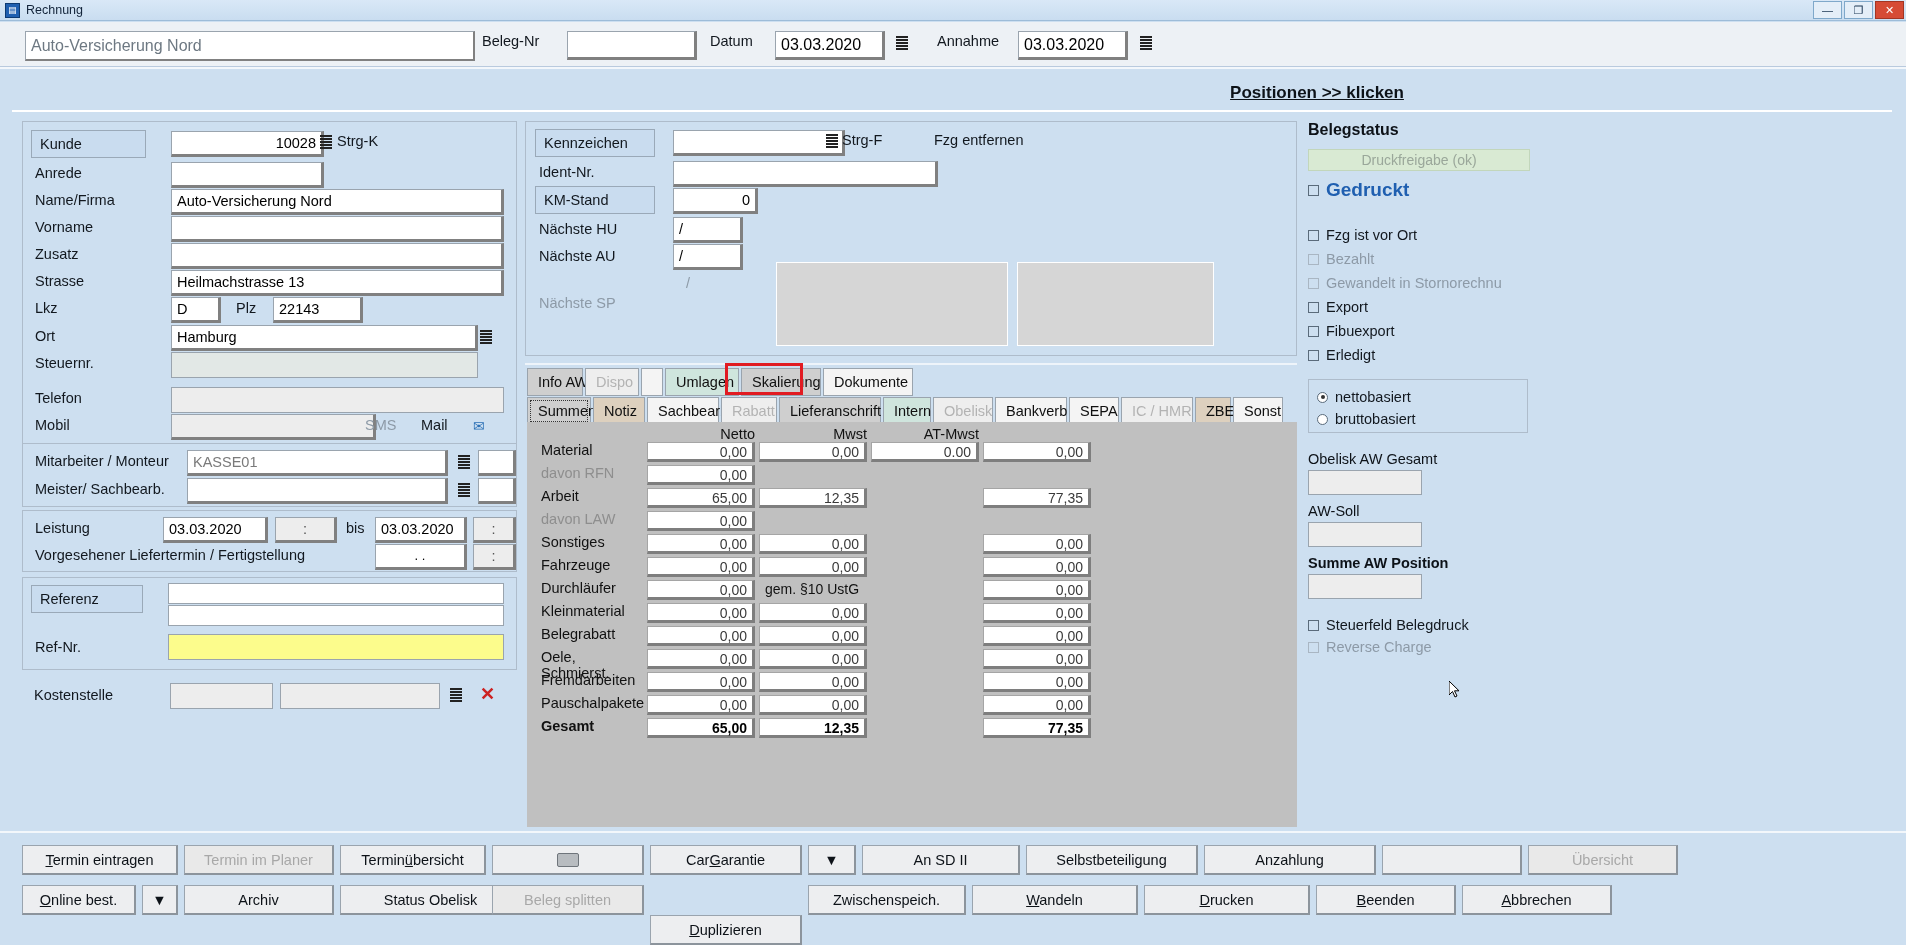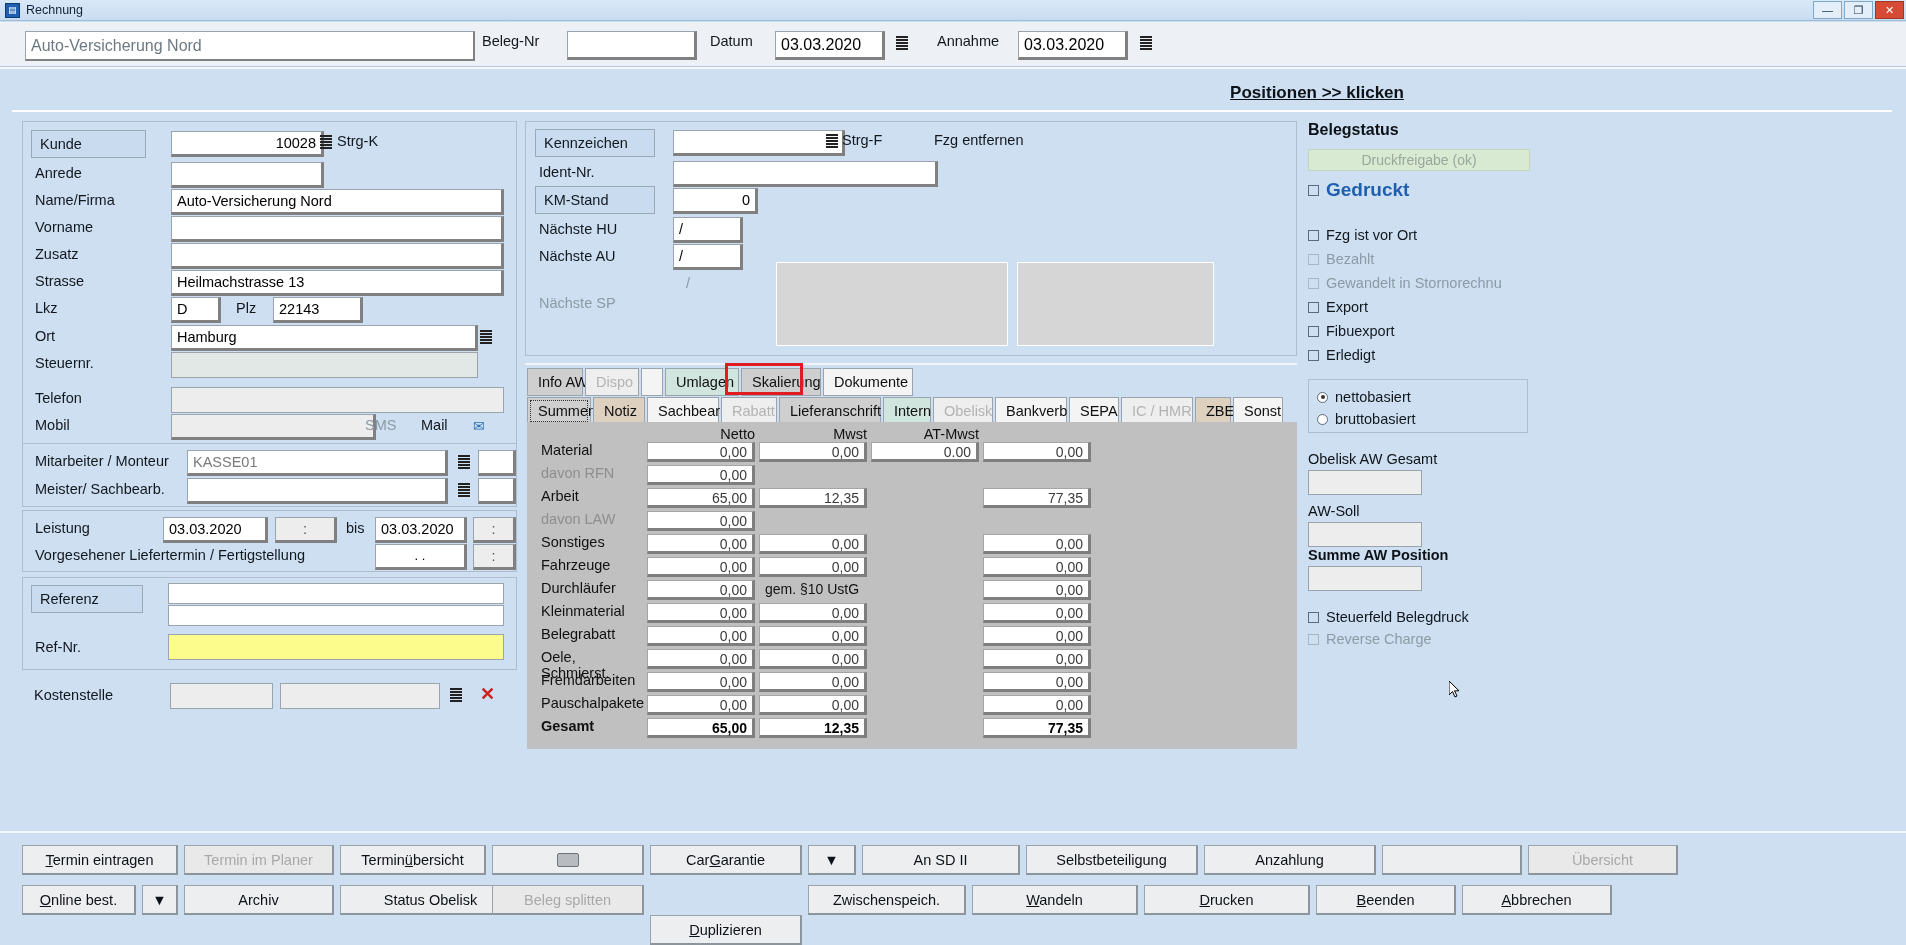--- a/index.html
+++ b/index.html
@@ -420,21 +420,21 @@
       <div class="tab tan" style="width: 36px;">
         <span>ZBED</span>
       </div>
       <div class="tab light" style="width: 50px;">
         <span>Sonst</span>
       </div>
     </div>
 
   <div class="redbox" style="left:725px;top:294px;width:78px;height:32px;"></div>
 
-  <div class="sumtable" style="left:527px;top:353px;width:770px;height:327px;">
+  <div class="sumtable" style="left:527px;top:353px;width:770px;height:405px;">
     <div style="display:flex;align-items:center;height:20px;padding-top:3px;">
       <div style="width:120px;"></div>
       <div class="colhdr" style="width:108px;margin-right:4px;">Netto</div>
       <div class="colhdr" style="width:108px;margin-right:4px;">Mwst</div>
       <div class="colhdr" style="width:108px;margin-right:4px;">AT-Mwst</div>
       <div class="colhdr" style="width:108px;"></div>
     </div>
     <div id="sumrows">
         <div class="sumrow">
           <div class="sumlabel">Material</div>
@@ -583,21 +583,21 @@
     <div style="margin-top:18px;font-size:14.5px;color:#0d1218;">Obelisk AW Gesamt</div>
     <div class="fld ro plain" style="margin-top:3px;width:114px;height:25px;">
       <span></span>
       </div>
 
     <div style="margin-top:8px;font-size:14.5px;color:#0d1218;">AW-Soll</div>
     <div class="fld ro plain" style="margin-top:3px;width:114px;height:25px;">
       <span></span>
       </div>
 
-    <div style="margin-top:0;font-size:14.5px;font-weight:bold;color:#0d1218;">Summe AW Position</div>
+    <div style="margin-top:8px;font-size:14.5px;font-weight:bold;color:#0d1218;">Summe AW Position</div>
     <div class="fld ro plain" style="margin-top:3px;width:114px;height:25px;">
       <span></span>
       </div>
 
     <div style="margin-top:18px;display:flex;align-items:center;">
       <span class="cb"></span>
       <span class="lbl">Steuerfeld Belegdruck</span>
     </div>
     <div style="margin-top:6px;display:flex;align-items:center;">
       <span class="cb dim"></span>

